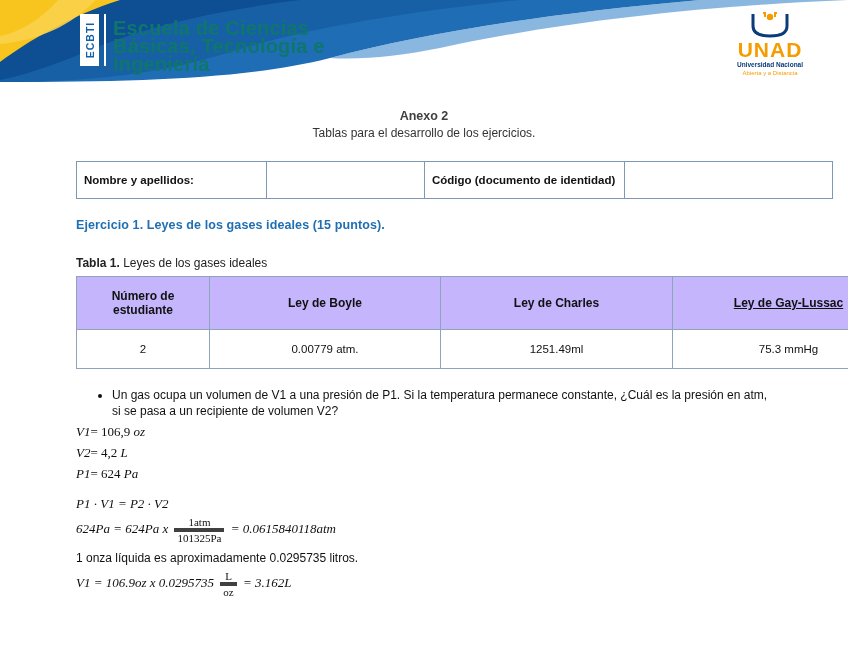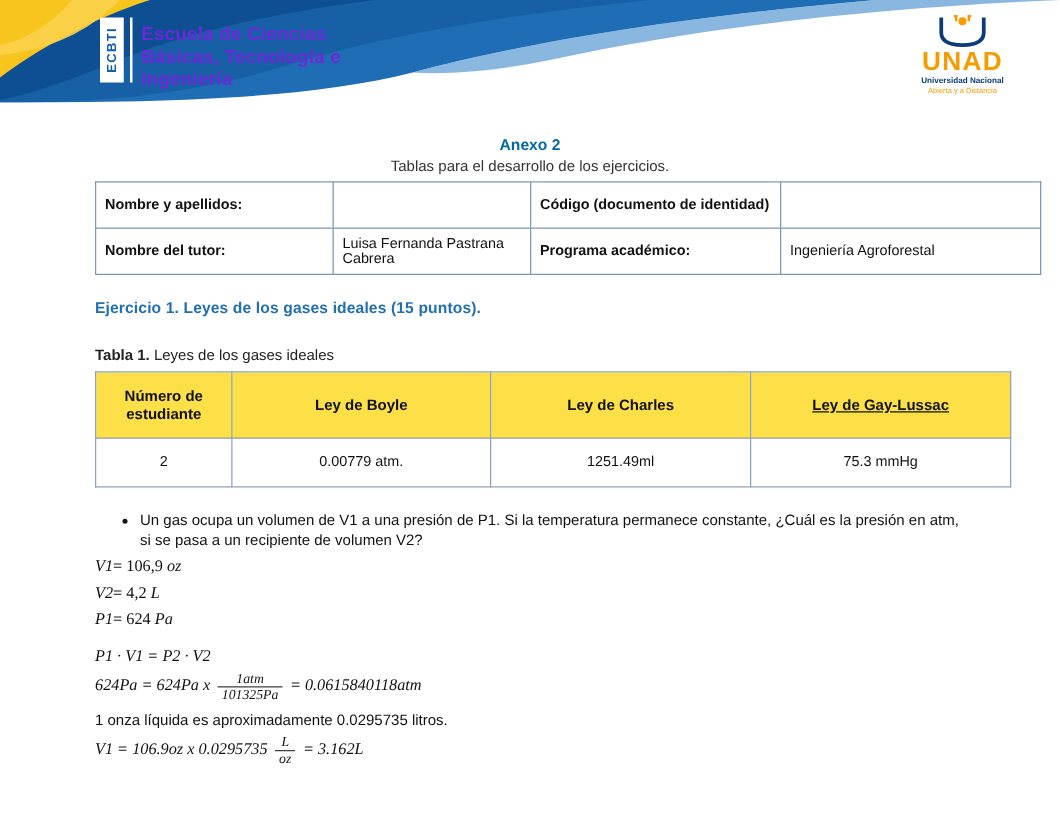--- a/index.html
+++ b/index.html
@@ -27,23 +27,23 @@
   }
   .header svg.banner-shape {
     position: absolute;
     top: 0;
     left: 0;
   }
   .header-title {
     position: absolute;
     left: 113px;
     top: 19px;
-    color: #6d28d9;
+    color: #0f766e;
     font-family: "Liberation Sans", sans-serif;
-    font-size: 15px;
+    font-size: 20px;
     font-weight: bold;
     line-height: 18px;
     letter-spacing: 0.2px;
     white-space: pre-line;
   }
   .ecbti-box {
     position: absolute;
     left: 80px;
     top: 14px;
     width: 19px;
@@ -110,39 +110,39 @@
   }
 
   .title-block {
     text-align: center;
     margin-top: 26px;
   }
   .title-line1 {
     font-size: 12.5px;
     font-weight: bold;
     line-height: 17px;
-    color: #0369a1;
+    color: #404040;
   }
   .title-line2 {
     font-size: 12.5px;
     font-weight: bold;
     line-height: 17px;
     color: #000;
   }
   .title-line3 {
     font-size: 12px;
     line-height: 17px;
     color: #333;
   }
 
   
   table.info-table {
     border-collapse: collapse;
     width: 696px;
-    margin-top: 3px;
+    margin-top: 19px;
     table-layout: fixed;
   }
   table.info-table td {
     border: 1px solid #7d98b5;
     padding: 5px 7px;
     font-size: 11.5px;
     vertical-align: middle;
     height: 26px;
     color: #111;
   }
@@ -170,25 +170,25 @@
   }
   .table-caption b { font-weight: bold; }
 
   table.data-table {
     border-collapse: collapse;
     width: 696px;
     margin-top: 6px;
     table-layout: fixed;
   }
   table.data-table th {
-    background: #fde047;
+    background: #c4b5fd;
     border: 1px solid #8ea4bb;
     font-size: 12px;
     font-weight: bold;
-    padding: 6px 4px;
+    padding: 6px 16px;
     color: #111;
     text-align: center;
     height: 40px;
   }
   table.data-table td {
     border: 1px solid #8ea4bb;
     font-size: 11.5px;
     padding: 6px 4px;
     text-align: center;
     height: 26px;
@@ -228,32 +228,31 @@
     margin-top: 6px;
     line-height: 16px;
   }
   .gap { height: 9px; }
 
   .frac {
     display: inline-block;
     vertical-align: middle;
     text-align: center;
     font-family: "Liberation Serif", serif;
-    font-style: italic;
     font-size: 11px;
     line-height: 12px;
     margin: 0 3px;
   }
   .frac .num {
     display: block;
     padding: 0 3px;
   }
   .frac .den {
     display: block;
-    border-top: 1px solid #404040;
+    border-top: 4px solid #404040;
     padding: 0 3px;
   }
   .nowrap { white-space: nowrap; }
 </style>
 </head>
 <body>
 
 <div class="header">
   <svg class="banner-shape" width="848" height="82" viewBox="0 0 848 82">
     <path d="M0,0 L700,0 C540,14 420,34 330,58 C250,78 150,82 0,82 Z" fill="#1e6db5"></path>
@@ -293,26 +292,20 @@
     <div class="title-line3">Tablas para el desarrollo de los ejercicios.</div>
   </div>
 
   <table class="info-table">
     <tbody>
         <tr>
       <td class="lbl col-a">Nombre y apellidos:</td>
       <td class="col-b"></td>
       <td class="lbl col-c">Código (documento de identidad)</td>
       <td class="col-d"></td>
-    </tr>
-    <tr>
-      <td class="lbl col-a">Nombre del tutor:</td>
-      <td class="col-b">Luisa Fernanda Pastrana Cabrera</td>
-      <td class="lbl col-c">Programa académico:</td>
-      <td class="col-d">Ingeniería Agroforestal</td>
     </tr>
   </tbody>
     </table>
 
   <div class="exercise-heading">Ejercicio 1. Leyes de los gases ideales (15 puntos).</div>
 
   <div class="table-caption">
     <b>Tabla 1.</b><span> Leyes de los gases ideales</span>
   </div>
 

